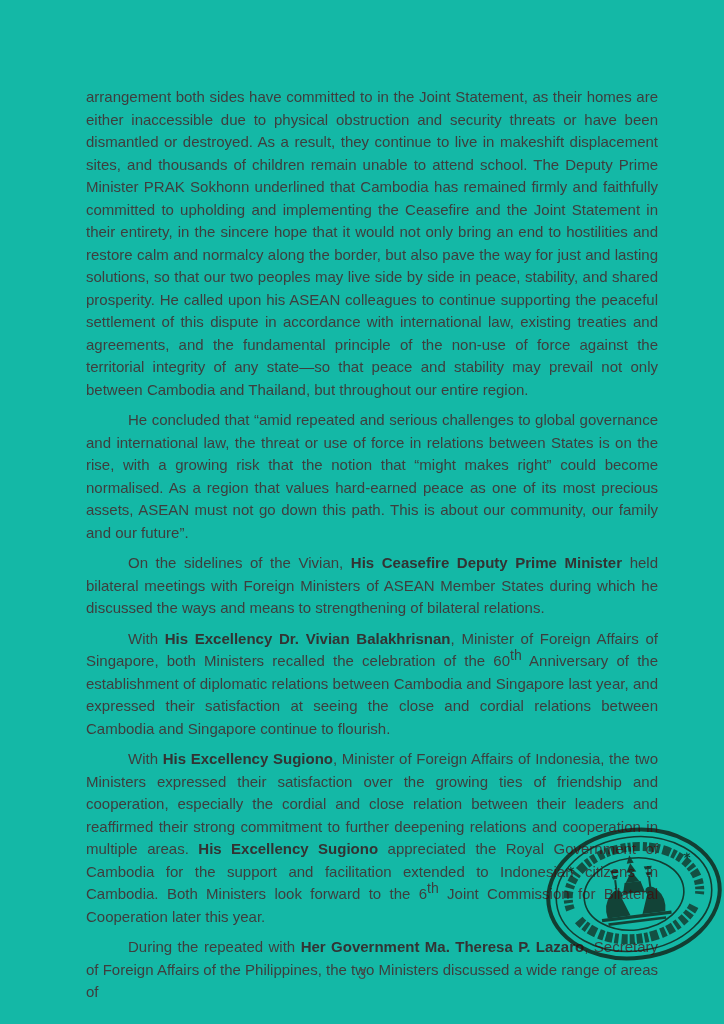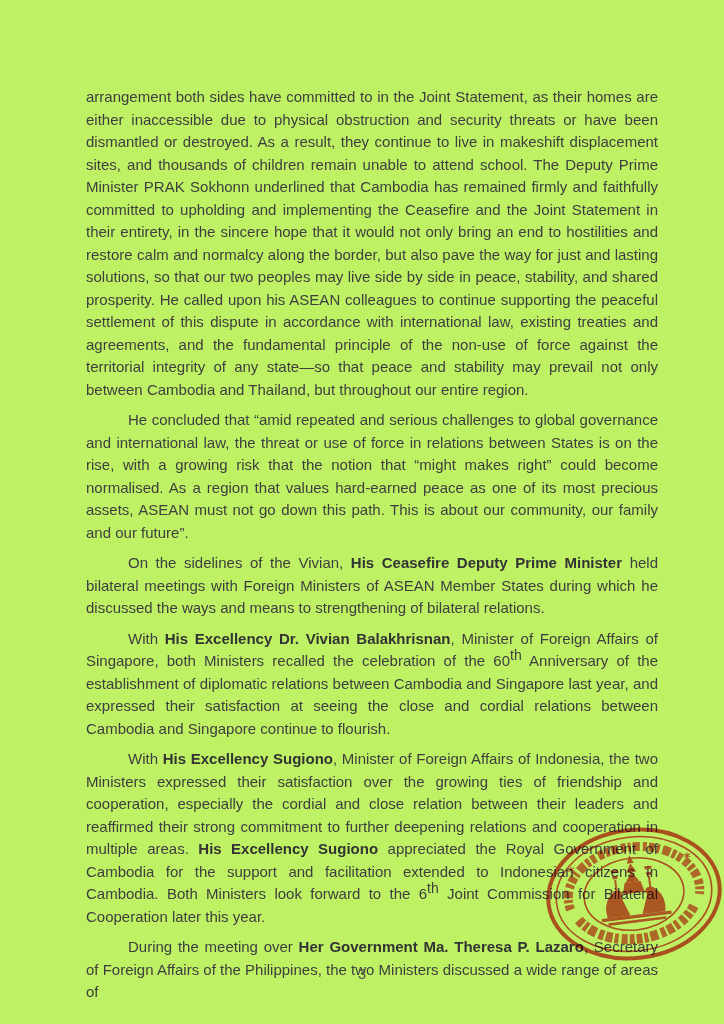--- a/index.html
+++ b/index.html
@@ -4,21 +4,21 @@
 <style>
   html,body { margin:0; padding:0; }
   body {
     width:724px; height:1024px;
     background:#f2f2f2;
     font-family:"Liberation Sans","DejaVu Sans",sans-serif;
   }
   .page {
     position:relative;
     width:724px; height:1024px;
-    background:#bef264;
+    background:#14b8a6;
     overflow:hidden;
   }
   .doc-body {
     position:absolute;
     left:86px; top:86px;
     width:572px;
     color:#3e3e3e;
     font-size:15px;
     line-height:22.5px;
   }
@@ -54,21 +54,21 @@
 <body>
 
 <div class="page">
 
   <div class="doc-body">
       <p class="para"><span>arrangement both sides have committed to in the Joint Statement, as their homes are either inaccessible due to physical obstruction and security threats or have been dismantled or destroyed. As a result, they continue to live in makeshift displacement sites, and thousands of children remain unable to attend school. The Deputy Prime Minister PRAK Sokhonn underlined that Cambodia has remained firmly and faithfully committed to upholding and implementing the Ceasefire and the Joint Statement in their entirety, in the sincere hope that it would not only bring an end to hostilities and restore calm and normalcy along the border, but also pave the way for just and lasting solutions, so that our two peoples may live side by side in peace, stability, and shared prosperity. He called upon his ASEAN colleagues to continue supporting the peaceful settlement of this dispute in accordance with international law, existing treaties and agreements, and the fundamental principle of the non-use of force against the territorial integrity of any state—so that peace and stability may prevail not only between Cambodia and Thailand, but throughout our entire region.</span></p>
       <p class="para indent"><span>He concluded that “amid repeated and serious challenges to global governance and international law, the threat or use of force in relations between States is on the rise, with a growing risk that the notion that “might makes right” could become normalised. As a region that values hard-earned peace as one of its most precious assets, ASEAN must not go down this path. This is about our community, our family and our future”.</span></p>
       <p class="para indent"><span>On the sidelines of the Vivian, </span><b>His Ceasefire Deputy Prime Minister</b><span> held bilateral meetings with Foreign Ministers of ASEAN Member States during which he discussed the ways and means to strengthening of bilateral relations.</span></p>
       <p class="para indent"><span>With </span><b>His Excellency Dr. Vivian Balakhrisnan</b><span>, Minister of Foreign Affairs of Singapore, both Ministers recalled the celebration of the 60</span><sup>th</sup><span> Anniversary of the establishment of diplomatic relations between Cambodia and Singapore last year, and expressed their satisfaction at seeing the close and cordial relations between Cambodia and Singapore continue to flourish.</span></p>
       <p class="para indent"><span>With </span><b>His Excellency Sugiono</b><span>, Minister of Foreign Affairs of Indonesia, the two Ministers expressed their satisfaction over the growing ties of friendship and cooperation, especially the cordial and close relation between their leaders and reaffirmed their strong commitment to further deepening relations and cooperation in multiple areas. </span><b>His Excellency Sugiono</b><span> appreciated the Royal Government of Cambodia for the support and facilitation extended to Indonesian citizens in Cambodia. Both Ministers look forward to the 6</span><sup>th</sup><span> Joint Commission for Bilateral Cooperation later this year.</span></p>
-      <p class="para indent"><span>During the meeting over </span><b>Her Government Ma. Theresa P. Lazaro</b><span>, Secretary of Foreign Affairs of the Philippines, the two Ministers discussed a wide range of areas of</span></p>
+      <p class="para indent"><span>During the repeated with </span><b>Her Government Ma. Theresa P. Lazaro</b><span>, Secretary of Foreign Affairs of the Philippines, the two Ministers discussed a wide range of areas of</span></p>
     </div>
 
   <svg class="stamp" viewBox="0 0 184 140" xmlns="http://www.w3.org/2000/svg">
     <g transform="rotate(-7 92 70)" fill="none" stroke="#e2453c">
 
       <ellipse cx="92" cy="70" rx="86" ry="64" stroke-width="4"></ellipse>
       <ellipse cx="92" cy="70" rx="78" ry="57" stroke-width="1.6"></ellipse>
       <ellipse cx="92" cy="70" rx="50" ry="36" stroke-width="1.6"></ellipse>
 
       <path d="M 27,78 A 66,47 0 1 1 157,78" stroke-width="9" opacity="0.85" stroke-dasharray="5 2 3 2 7 3 4 2 6 2 3 3 8 2 4 2 5 3 6 2 4 2 7 3"></path>

